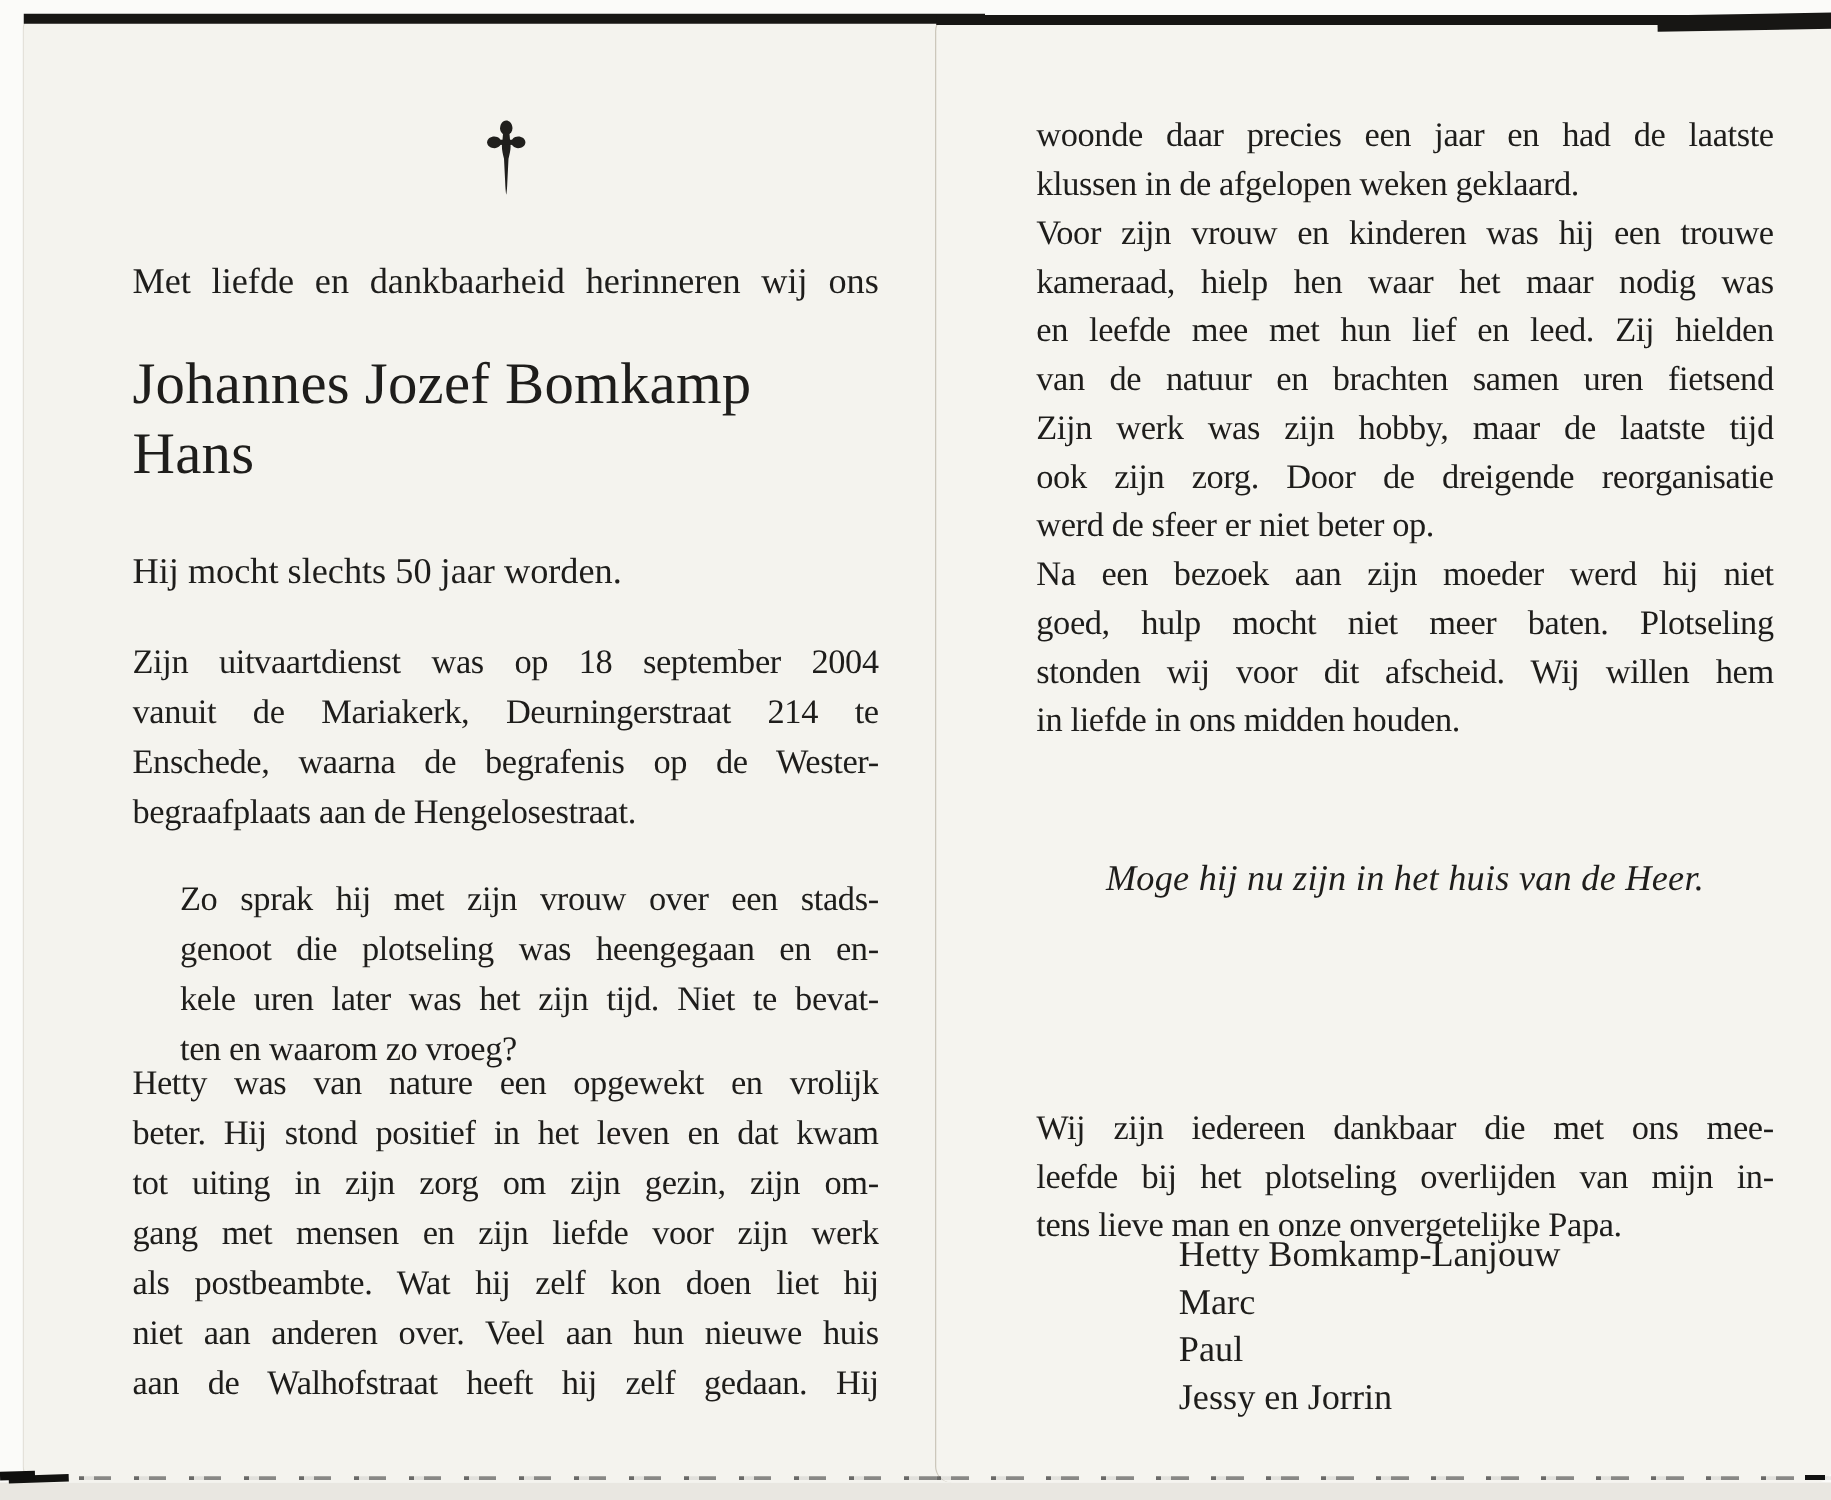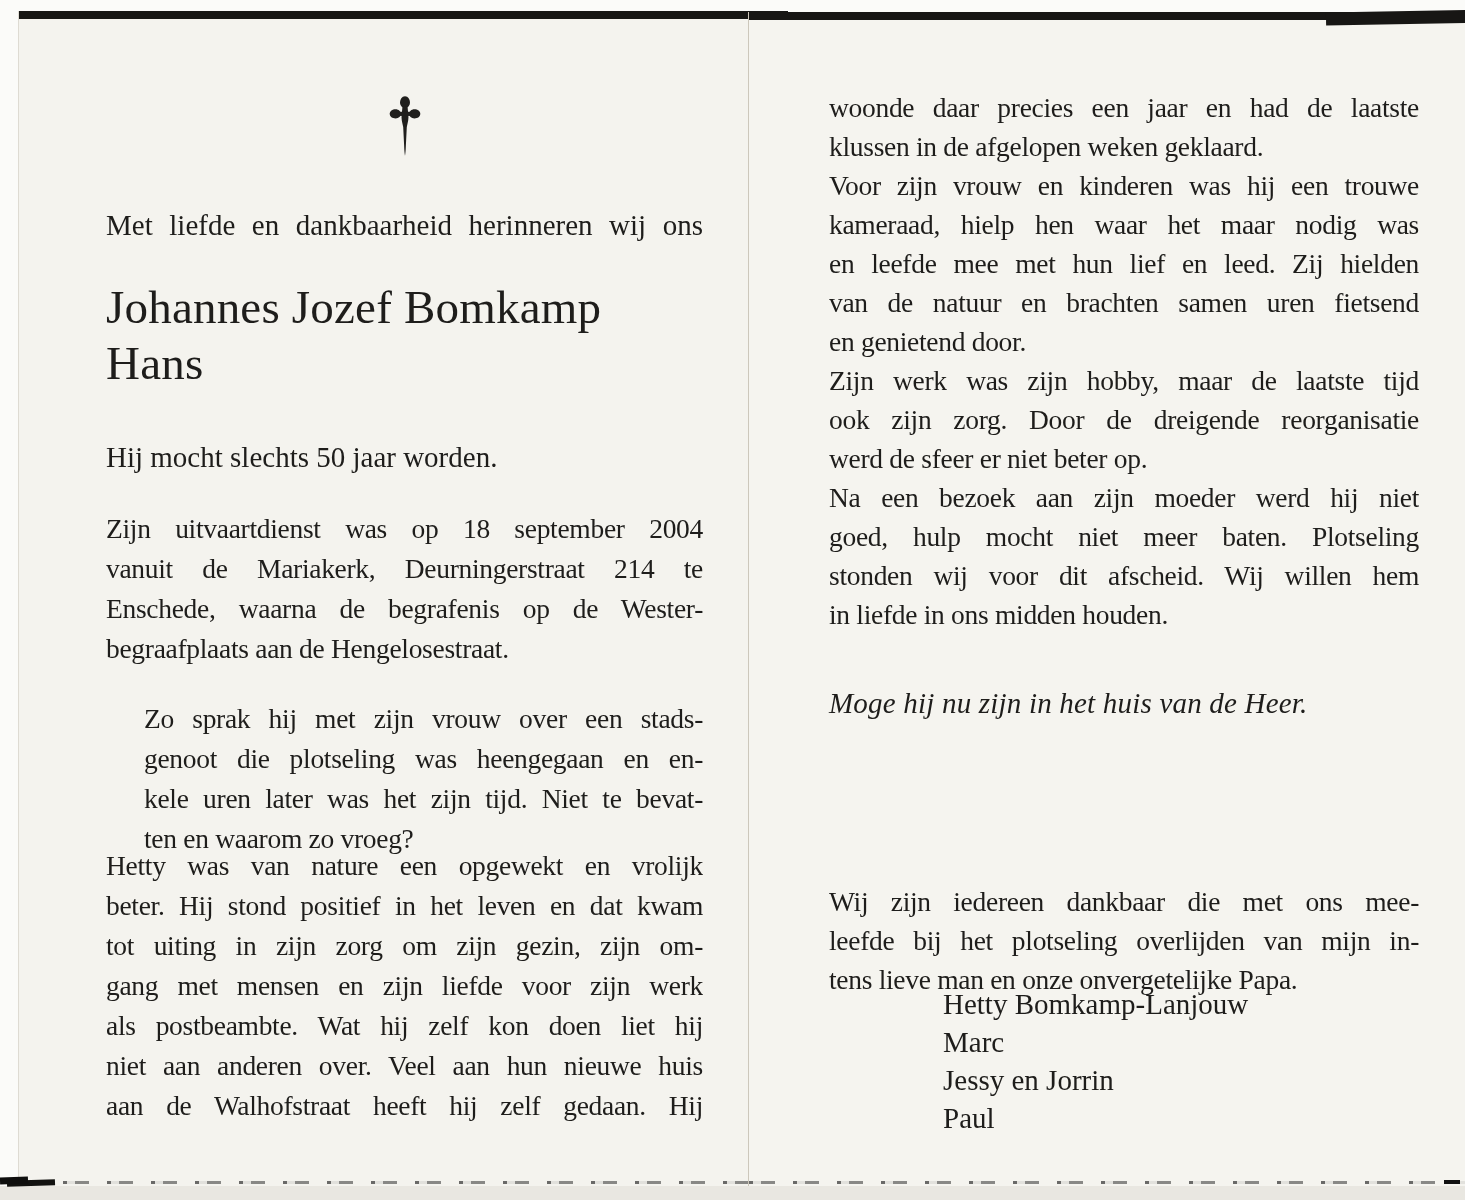--- a/index.html
+++ b/index.html
@@ -3,21 +3,21 @@
 <meta charset="utf-8">
 <style>
   html,body{margin:0;padding:0;background:#ffffff;}
   #canvas{
     position:relative;width:1465px;height:1200px;overflow:hidden;
     background:#fbfbf9;
     font-family:"Liberation Serif","DejaVu Serif",serif;
     color:var(--ink,#1e1d1b);
   }
   .bottom-strip{position:absolute;left:0;top:1186px;width:1465px;height:14px;background:#e9e7e1;}
-  .page{position:absolute;z-index:1;}
+  .page{position:absolute;z-index:1;border-radius:13px;}
   .page-left{left:18px;top:11px;width:729px;height:1175px;background:var(--page-left-bg,#f4f3ee);
     border-left:1px solid rgba(180,175,160,.35);padding-left:40px;}
   .page-right{left:748px;top:12px;width:717px;height:1174px;background:var(--page-right-bg,#f5f4ef);
     border-left:1px solid rgba(155,145,125,.45);}
   .topbar{position:absolute;top:0;left:0;right:0;height:8px;background:var(--scan-bar,#171614);}
   .topbar-thick{position:absolute;top:-2px;right:0;width:140px;height:13px;background:var(--scan-bar,#171614);
     transform:rotate(-1deg);transform-origin:right center;}
   .botline{position:absolute;left:0;right:0;bottom:2px;height:3px;opacity:.7;
     background:repeating-linear-gradient(90deg,
       rgba(25,25,25,.9) 0 4px, rgba(25,25,25,.12) 4px 12px,
@@ -35,21 +35,21 @@
   .cross-wrap{top:82px;text-align:center;}
   .intro{top:196px;font-size:29px;line-height:36px;text-align:justify;text-align-last:justify;}
   .title{top:268px;font-size:47px;line-height:56px;text-align:left;letter-spacing:.2px;}
   .age{top:428px;font-size:29px;line-height:36px;}
   .p-funeral{top:498px;}
   .p-stadsgenoot{top:688px;margin-left:38px;}
   .p-karakter{top:835px;}
 
   
   .p-flow{top:76px;}
-  .prayer{top:673px;font-size:29px;line-height:36px;font-style:italic;letter-spacing:.2px;}
+  .prayer{top:673px;font-size:29px;line-height:36px;font-style:italic;text-align:center;letter-spacing:.2px;}
   .p-dank{top:823px;margin-top:47px;}
   .names{top:973px;margin-left:114px;font-size:29px;line-height:38px;}
 
   .para{font-size:27.5px;}
   .page-left .para .ln{line-height:40px;height:40px;}
   .page-right .para .ln{line-height:39px;height:39px;}
   .ln{
     text-align:justify;text-align-last:justify;
     letter-spacing:-0.3px;overflow:hidden;white-space:normal;
   }
@@ -128,21 +128,20 @@
       <div class="blk para p-flow">
         <div>
             <div class="ln">woonde daar precies een jaar en had de laatste</div>
             <div class="ln last">klussen in de afgelopen weken geklaard.</div>
           </div>
         <div>
             <div class="ln">Voor zijn vrouw en kinderen was hij een trouwe</div>
             <div class="ln">kameraad, hielp hen waar het maar nodig was</div>
             <div class="ln">en leefde mee met hun lief en leed. Zij hielden</div>
             <div class="ln">van de natuur en brachten samen uren fietsend</div>
-            <div class="ln last">en genietend door.</div>
           </div>
         <div>
             <div class="ln">Zijn werk was zijn hobby, maar de laatste tijd</div>
             <div class="ln">ook zijn zorg. Door de dreigende reorganisatie</div>
             <div class="ln last">werd de sfeer er niet beter op.</div>
           </div>
         <div>
             <div class="ln">Na een bezoek aan zijn moeder werd hij niet</div>
             <div class="ln">goed, hulp mocht niet meer baten. Plotseling</div>
             <div class="ln">stonden wij voor dit afscheid. Wij willen hem</div>
@@ -154,21 +153,21 @@
 
       <div class="blk para p-dank">
           <div class="ln">Wij zijn iedereen dankbaar die met ons mee-</div>
           <div class="ln">leefde bij het plotseling overlijden van mijn in-</div>
           <div class="ln last">tens lieve man en onze onvergetelijke Papa.</div>
         </div>
 
       <div class="blk names">
           <div class="name-ln">Hetty Bomkamp-Lanjouw</div>
           <div class="name-ln">Marc</div>
+          <div class="name-ln">Paul</div>
           <div class="name-ln">Jessy en Jorrin</div>
-          <div class="name-ln">Paul</div>
         </div>
     </div>
 
     <div class="botline"></div>
     <div class="botline-right-tick"></div>
   </div>
 </div>
 
 </body></html>

